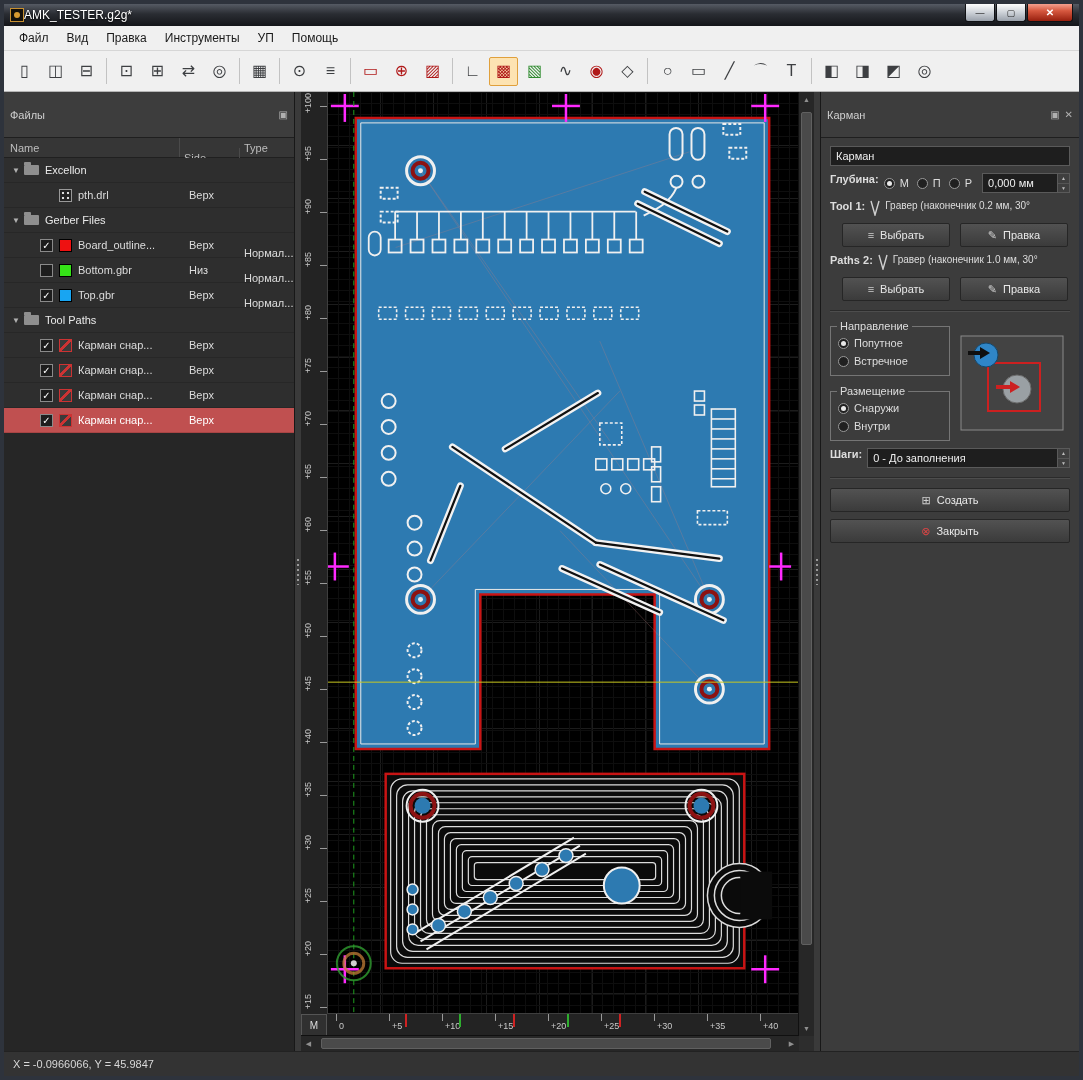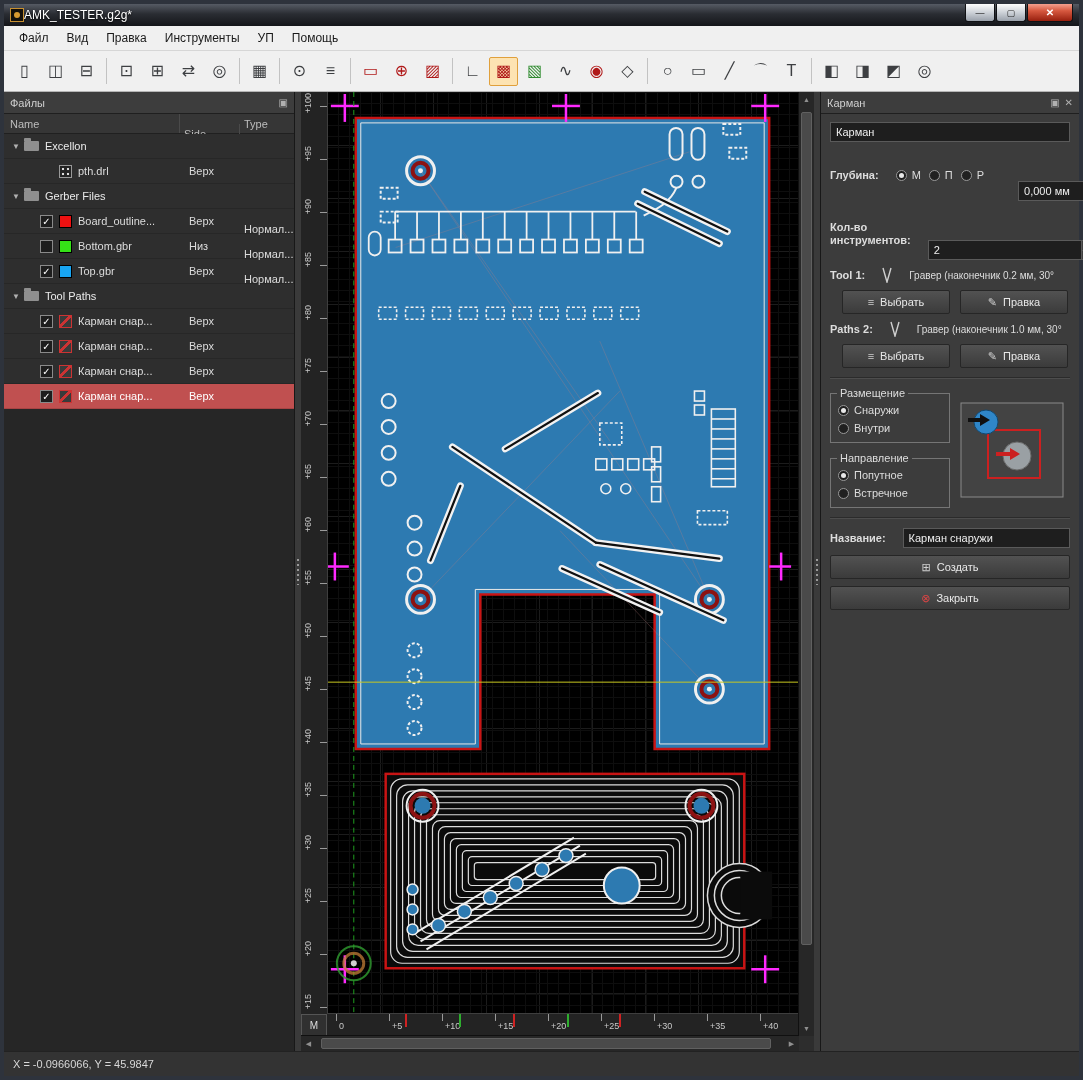--- a/index.html
+++ b/index.html
@@ -24,21 +24,21 @@
   .tb-btn.active{background:#fde3b2;border-color:#e0a03c;}
   .tb-glyph{font-size:16px;line-height:1;color:#3d3f42;}
   .tb-sep{width:1px;height:26px;background:#c2c2c2;margin:0 4px;}
   
   .main{flex:1;display:flex;min-height:0;}
   .splitter{width:6px;background:#3a3a3a;position:relative;flex:0 0 6px;}
   .splitter::after{content:"";position:absolute;left:2px;top:50%;margin-top:-13px;width:2px;height:26px;
     background:repeating-linear-gradient(to bottom,#9a9a9a 0 2px,transparent 2px 5px);}
   
   .left-panel{width:290px;flex:0 0 290px;background:#262626;display:flex;flex-direction:column;border-right:1px solid #181818;}
-  .panel-header{height:21px;flex:0 0 21px;background:#3d3d3d;color:#cfcfcf;font-size:11px;display:flex;align-items:center;gap:5px;padding:0 6px;border-bottom:1px solid #1f1f1f;}
+  .panel-header{height:21px;flex:0 0 21px;background:#3d3d3d;color:#cfcfcf;font-size:11px;display:flex;align-items:center;gap:5px;padding:12px 6px;border-bottom:1px solid #1f1f1f;}
   .ph-title{flex:1;}
   .ph-icon{color:#b0b0b0;font-size:10px;line-height:1;}
   .tree-cols{height:19px;flex:0 0 19px;display:flex;background:#363636;border-bottom:1px solid #202020;color:#bdbdbd;font-size:11px;align-items:center;}
   .col-name{flex:1;padding-left:6px;border-right:1px solid #4a4a4a;height:100%;display:flex;align-items:center;}
   .col-side{width:55px;padding-left:4px;border-right:1px solid #4a4a4a;height:100%;display:flex;align-items:center;margin-top:20px;}
   .col-type{width:50px;padding-left:4px;height:100%;display:flex;align-items:center;}
   .tree{flex:1;overflow:hidden;}
   .tree-row{height:24px;display:flex;align-items:center;font-size:11px;color:#dcdcdc;background:#2e2e2e;border-bottom:1px solid #272727;padding-left:4px;}
   .tree-row.sel{background:#c05050;color:#fff;border-bottom-color:#a84444;}
   .expander{width:16px;flex:0 0 16px;color:#b0b0b0;font-size:8px;text-align:center;}
@@ -76,23 +76,23 @@
   .vscroll{position:absolute;right:0;top:0;bottom:15px;width:15px;background:#272727;border-left:1px solid #101010;}
   .vthumb{position:absolute;left:2px;right:2px;top:20px;height:88%;background:#4a4a4a;border:1px solid #606060;border-radius:2px;}
   .hscroll{position:absolute;left:0;right:15px;bottom:0;height:15px;background:#272727;border-top:1px solid #101010;}
   .hthumb{position:absolute;top:2px;bottom:2px;left:20px;width:90%;background:#4a4a4a;border:1px solid #606060;border-radius:2px;}
   .scroll-corner{position:absolute;right:0;bottom:0;width:15px;height:15px;background:#2d2d2d;}
   .sarrow{position:absolute;color:#8f8f8f;font-size:7px;width:15px;height:15px;display:flex;align-items:center;justify-content:center;}
   
   .right-panel{width:258px;flex:0 0 258px;background:#3c3c3c;display:flex;flex-direction:column;border-left:1px solid #181818;}
   .rp-body{padding:8px 9px;display:flex;flex-direction:column;gap:7px;font-size:11px;color:#dddddd;flex:1;min-height:0;}
   .text-input{background:#1e1e1e;border:1px solid #5a5a5a;color:#eee;font-size:11px;height:20px;padding:0 5px;box-sizing:border-box;font-family:inherit;min-width:0;}
-  .row{display:flex;align-items:center;gap:17px;}
+  .row{display:flex;gap:5px;}
   .lbl{font-weight:bold;white-space:nowrap;}
-  .spin{display:flex;align-items:stretch;height:20px;margin-top:32px;}
+  .spin{display:flex;align-items:stretch;height:20px;}
   .spin .spin-val{flex:1;border-right:none;height:20px;}
   .spin-btns{width:13px;flex:0 0 13px;display:flex;flex-direction:column;border:1px solid #5a5a5a;box-sizing:border-box;}
   .spin-btns i{flex:1;font-style:normal;font-size:5px;color:#bbb;display:flex;align-items:center;justify-content:center;background:#3f3f3f;}
   .spin-btns i:first-child{border-bottom:1px solid #555;}
   .inline-radios{display:flex;align-items:center;gap:8px;}
   .radio{width:11px;height:11px;flex:0 0 11px;border:1px solid #999;border-radius:50%;background:#202020;position:relative;display:inline-block;box-sizing:border-box;}
   .radio.on::after{content:"";position:absolute;inset:2px;border-radius:50%;background:#e8e8e8;}
   .radio-row{display:flex;align-items:center;gap:5px;}
   .stack{display:flex;flex-direction:column;gap:6px;}
   .groupbox{border:1px solid #757575;padding:10px 7px 8px;position:relative;margin-top:5px;}
@@ -650,30 +650,20 @@
           <span style="flex:1"></span>
           <span class="spin" style="width:88px">
             <input class="text-input spin-val" value="0,000 мм" style="">
             <span class="spin-btns">
                 <i>▲</i>
                 <i>▼</i>
               </span>
           </span>
         </div>
 
-        <div class="row">
-          <span class="lbl" style="width:106px;white-space:normal;line-height:1.15" able="false">Кол-во инструментов:</span>
-          <span class="spin" style="flex:1">
-            <input class="text-input spin-val" value="2" style="">
-            <span class="spin-btns">
-                <i>▲</i>
-                <i>▼</i>
-              </span>
-          </span>
-        </div>
 
         <div class="row">
           <span class="lbl">Tool 1:</span>
           <svg width="10" height="16" viewBox="0 0 10 16">
               <polyline points="1,1 5,15 9,1" fill="none" stroke="#d0d0d0" stroke-width="1.4"></polyline>
             </svg>
           <span class="tool-desc">Гравер (наконечник 0.2 мм, 30°</span>
         </div>
         <div class="tool-btn-row">
           <div class="btn tool-btn">
@@ -701,66 +691,72 @@
           <div class="btn tool-btn">
               <span class="bicon">✎</span>
               <span>Правка</span>
             </div>
         </div>
 
         <div class="hr"></div>
 
         <div class="gp-row">
           <div class="gp-col">
+            <div class="groupbox">
+              <span class="gb-title">Направление</span>
+              <div class="stack" id="direction-options">
+                  <label class="radio-row">
+                    <span class="radio on"></span>
+                    <span>Попутное</span>
+                  </label>
+                  <label class="radio-row">
+                    <span class="radio"></span>
+                    <span>Встречное</span>
+                  </label>
+                </div>
+            </div>
             <div class="groupbox">
               <span class="gb-title">Размещение</span>
               <div class="stack" id="placement-options">
                   <label class="radio-row">
                     <span class="radio on"></span>
                     <span>Снаружи</span>
                   </label>
                   <label class="radio-row">
                     <span class="radio"></span>
                     <span>Внутри</span>
                   </label>
                 </div>
             </div>
-            <div class="groupbox">
-              <span class="gb-title">Направление</span>
-              <div class="stack" id="direction-options">
-                  <label class="radio-row">
-                    <span class="radio on"></span>
-                    <span>Попутное</span>
-                  </label>
-                  <label class="radio-row">
-                    <span class="radio"></span>
-                    <span>Встречное</span>
-                  </label>
-                </div>
-            </div>
           </div>
           <div class="preview">
             <svg viewBox="0 0 104 96" width="104" height="96">
               <rect x="1" y="1" width="102" height="94" fill="#434343" stroke="#8a8a8a"></rect>
               <rect x="28" y="28" width="52" height="48" fill="none" stroke="#cc2020" stroke-width="2"></rect>
               <circle cx="57" cy="54" r="14" fill="#9aa0a4" stroke="#6a6a6a"></circle>
               <path d="M36,50 L50,50 L50,46 L60,52 L50,58 L50,54 L36,54 Z" fill="#cc2020"></path>
               <circle cx="26" cy="20" r="12" fill="#2f86c8" stroke="#14486e"></circle>
               <path d="M8,16 L20,16 L20,12 L30,18 L20,24 L20,20 L8,20 Z" fill="#101010"></path>
             </svg>
           </div>
         </div>
 
+        <div class="row">
+          <span class="lbl">Шаги:</span>
+          <span class="spin" style="flex:1">
+            <input class="text-input spin-val" value="0 - До заполнения" style="">
+            <span class="spin-btns">
+                <i>▲</i>
+                <i>▼</i>
+              </span>
+          </span>
+        </div>
 
         <div class="hr"></div>
 
-        <div class="row">
-          <span class="lbl">Название:</span>
-          <input class="text-input" style="flex: 1 1 0%;" value="Карман снаружи">
-        </div>
 
         <div class="btn">
           <span class="bicon">⊞</span>
           <span>Создать</span>
         </div>
         <div class="btn">
           <span class="bicon" style="color:#e04545">⊗</span>
           <span>Закрыть</span>
         </div>
 

